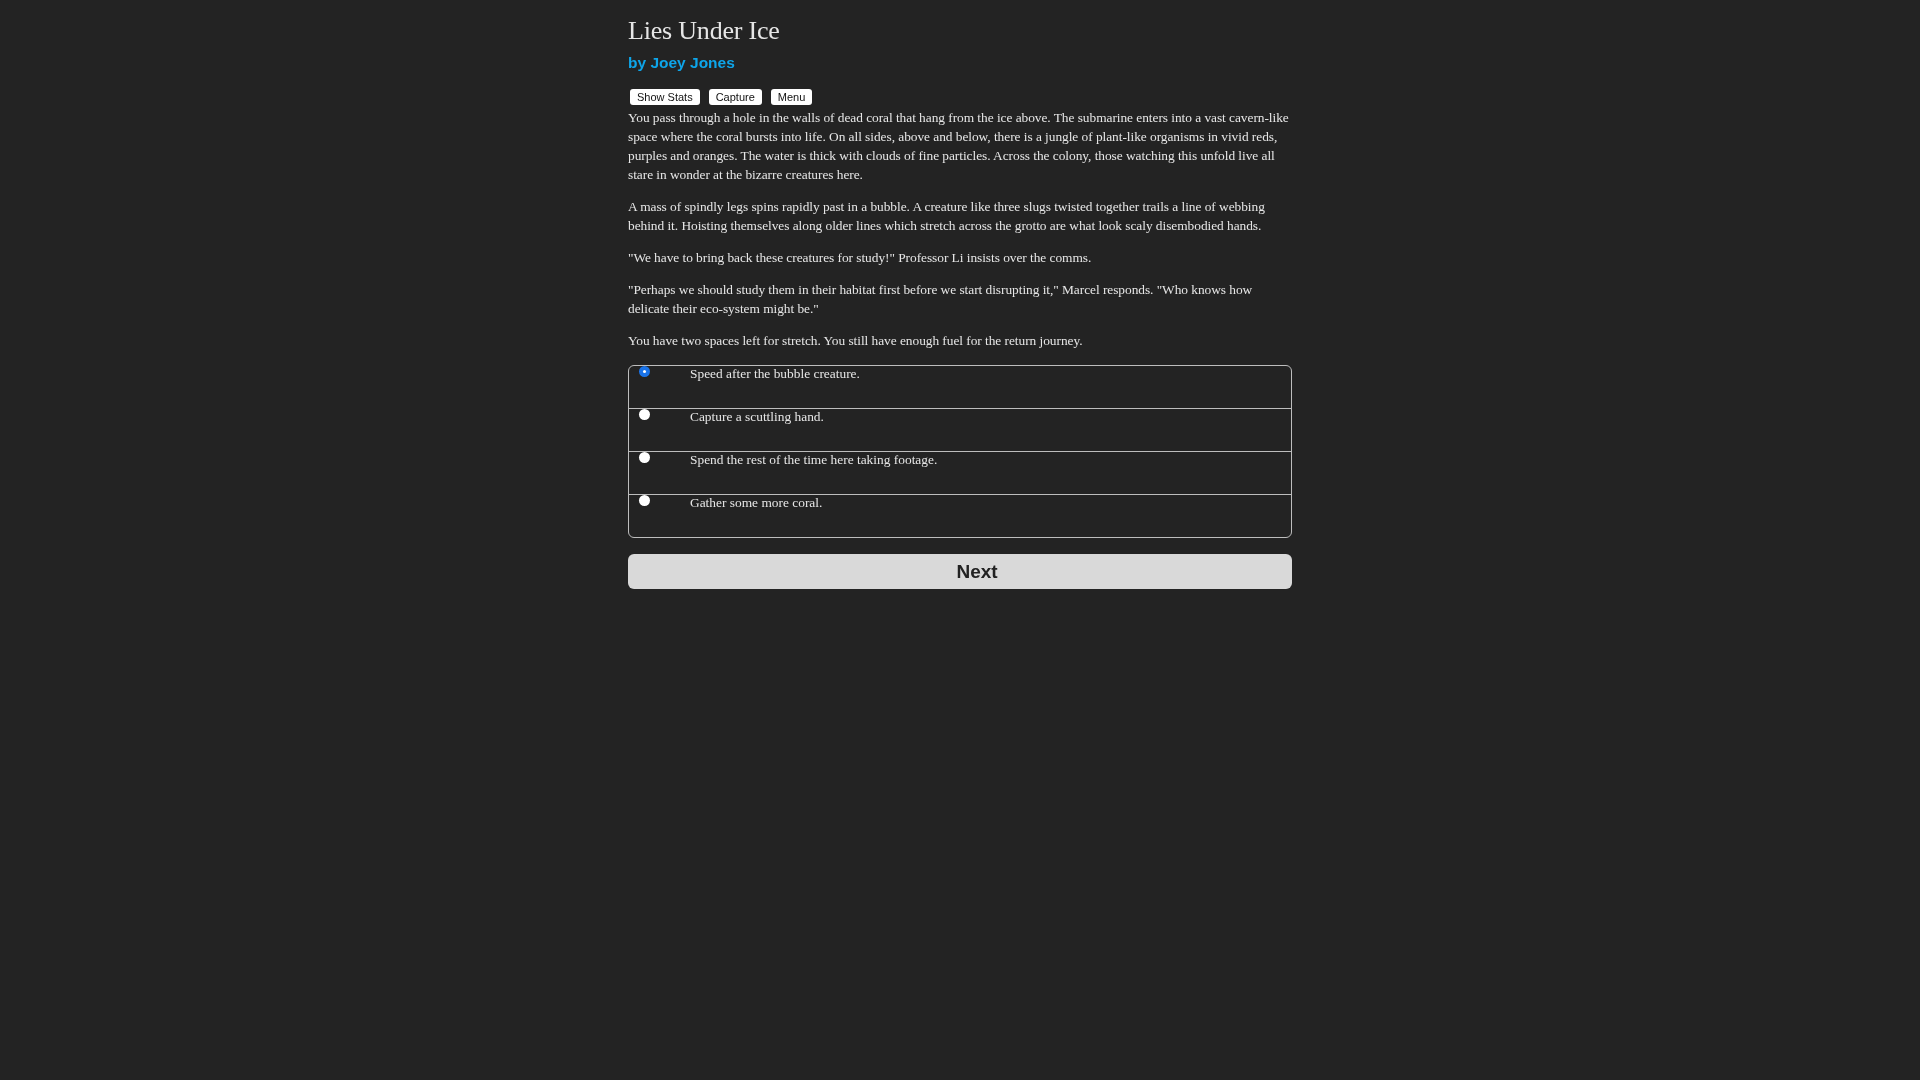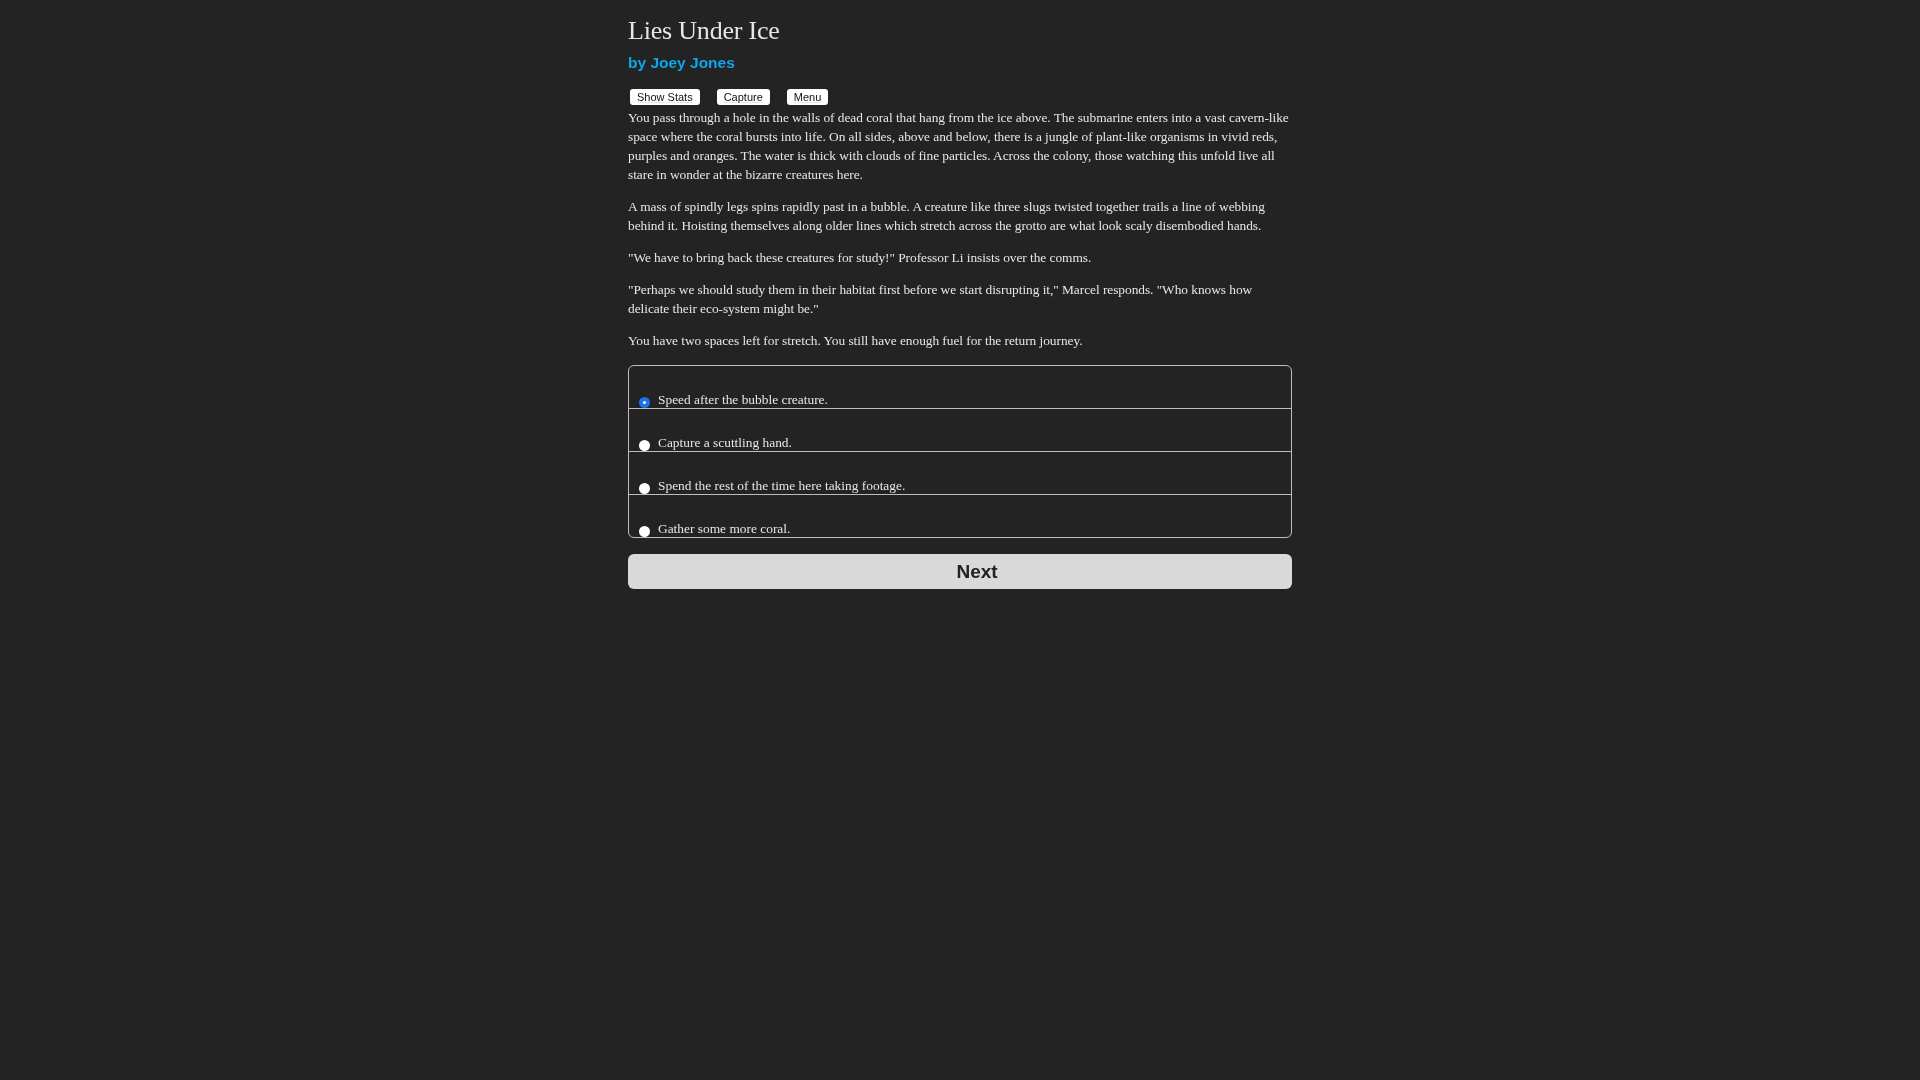--- a/index.html
+++ b/index.html
@@ -31,23 +31,22 @@
     }
     .author {
       font-family: Liberation Sans, sans-serif;
       font-size: 15.5px;
       color: #0ea5e9;
       margin: 9px 0 16px 0;
       line-height: 20px;
     }
     .actions {
       display: flex;
-      gap: 8px;
+      gap: 0;
       height: 18px;
-      text-decoration: underline;
     }
     .small-btn {
       font-family: "Liberation Sans", sans-serif;
       font-size: 11px;
       background: #ffffff;
       color: #111;
       border: none;
       border-radius: 3px;
       height: 16px;
       line-height: 16px;
@@ -68,25 +67,26 @@
       letter-spacing: -0.05px;
     }
     .choices {
       margin-top: 15px;
       border: 1px solid #bdbdbd;
       border-radius: 6px;
       overflow: hidden;
     }
     .choice {
       display: flex;
-      align-items: flex-end;
+      align-items: flex-start;
       height: 42px;
       border-top: 1px solid #bdbdbd;
       padding-left: 10px;
       cursor: pointer;
+      gap: 32px;
     }
     .choice:first-child {
       border-top: none;
     }
     .radio {
       width: 11px;
       height: 11px;
       border-radius: 50%;
       background: #ffffff;
       margin-right: 8px;

